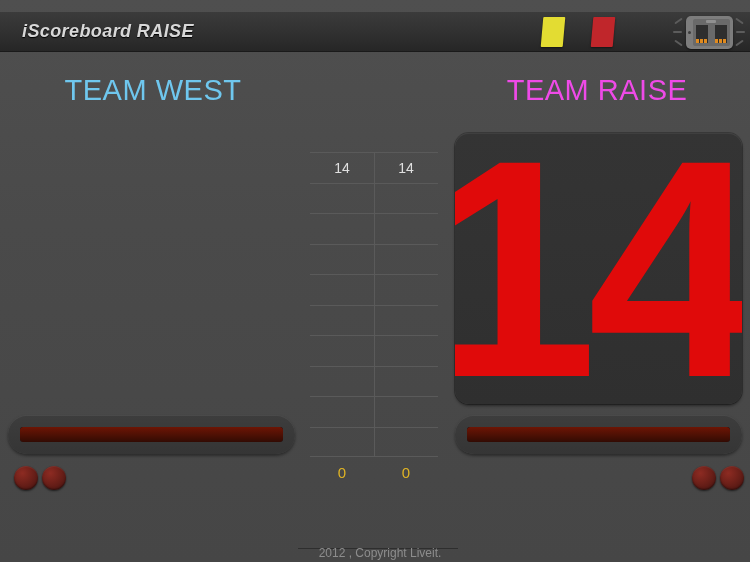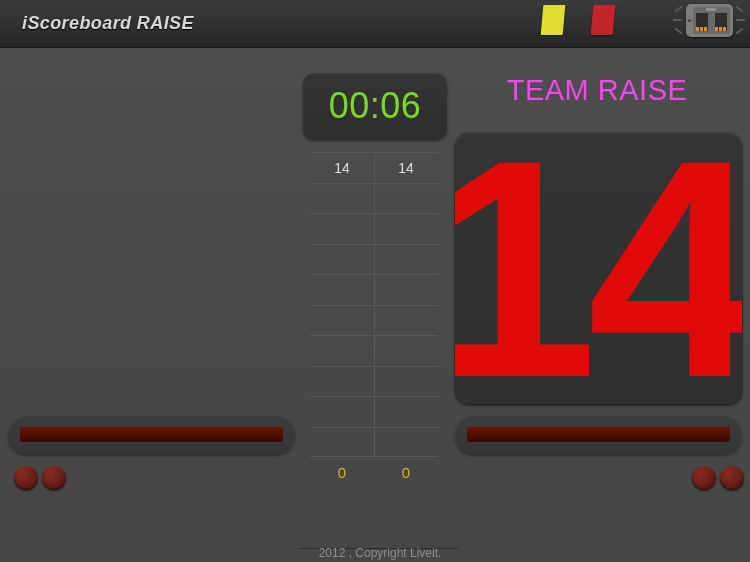--- a/index.html
+++ b/index.html
@@ -13,22 +13,22 @@
 
   #app {
     position:relative;
     width:750px; height:562px;
     background:
       linear-gradient(180deg,#4f4f4f 0%,#4a4a4a 40%,#464646 100%);
   }
 
   
   #header {
-    position:absolute; left:0; top:0;
-    width:750px; height:48px;
+    position:absolute; left:0; top:12px;
+    width:750px; height:40px;
     background:linear-gradient(180deg,#3b3b3b 0%,#313131 52%,#262626 100%);
     border-bottom:1px solid #1a1a1a;
     display:flex; align-items:center;
   }
   #app-title {
     margin-left:22px;
     font-style:italic;
     font-weight:bold;
     font-size:18px;
     letter-spacing:0.4px;
@@ -292,20 +292,21 @@
         <div class="tablet">
           <div class="screen">
             <div class="blk"></div>
             <div class="blk"></div>
           </div>
         </div>
       </div>
     </div>
   </div>
 
+  <div class="team-name" id="team-west-name" style="color: rgb(111, 199, 238);">TEAM WEST</div>
   <div class="team-name" id="team-east-name" style="color: rgb(239, 74, 232);">TEAM RAISE</div>
 
 
   <div class="score-panel" id="score-panel-east">
     <div class="score-value" id="score-east" style="color: rgb(224, 10, 10);">14</div>
   </div>
 
   <div class="bar-wrap" id="bar-wrap-west">
     <div class="bar-track">
       <div class="bar-fill" style="width: 100%;"></div>
@@ -320,23 +321,20 @@
 
   <div class="lights" id="lights-west">
     <div class="light"></div>
     <div class="light"></div>
   </div>
   <div class="lights" id="lights-east">
     <div class="light"></div>
     <div class="light"></div>
   </div>
 
-  <div id="laptime-box">
-    <div id="laptime-value" style="color: rgb(121, 216, 42);">00:06</div>
-  </div>
 
   <div id="center-table">
     <div class="vline"></div>
 
   <div class="trow">
         <div class="tcell">14</div>
         <div class="tcell">14</div>
       </div>
       <div class="trow">
         <div class="tcell"></div>

